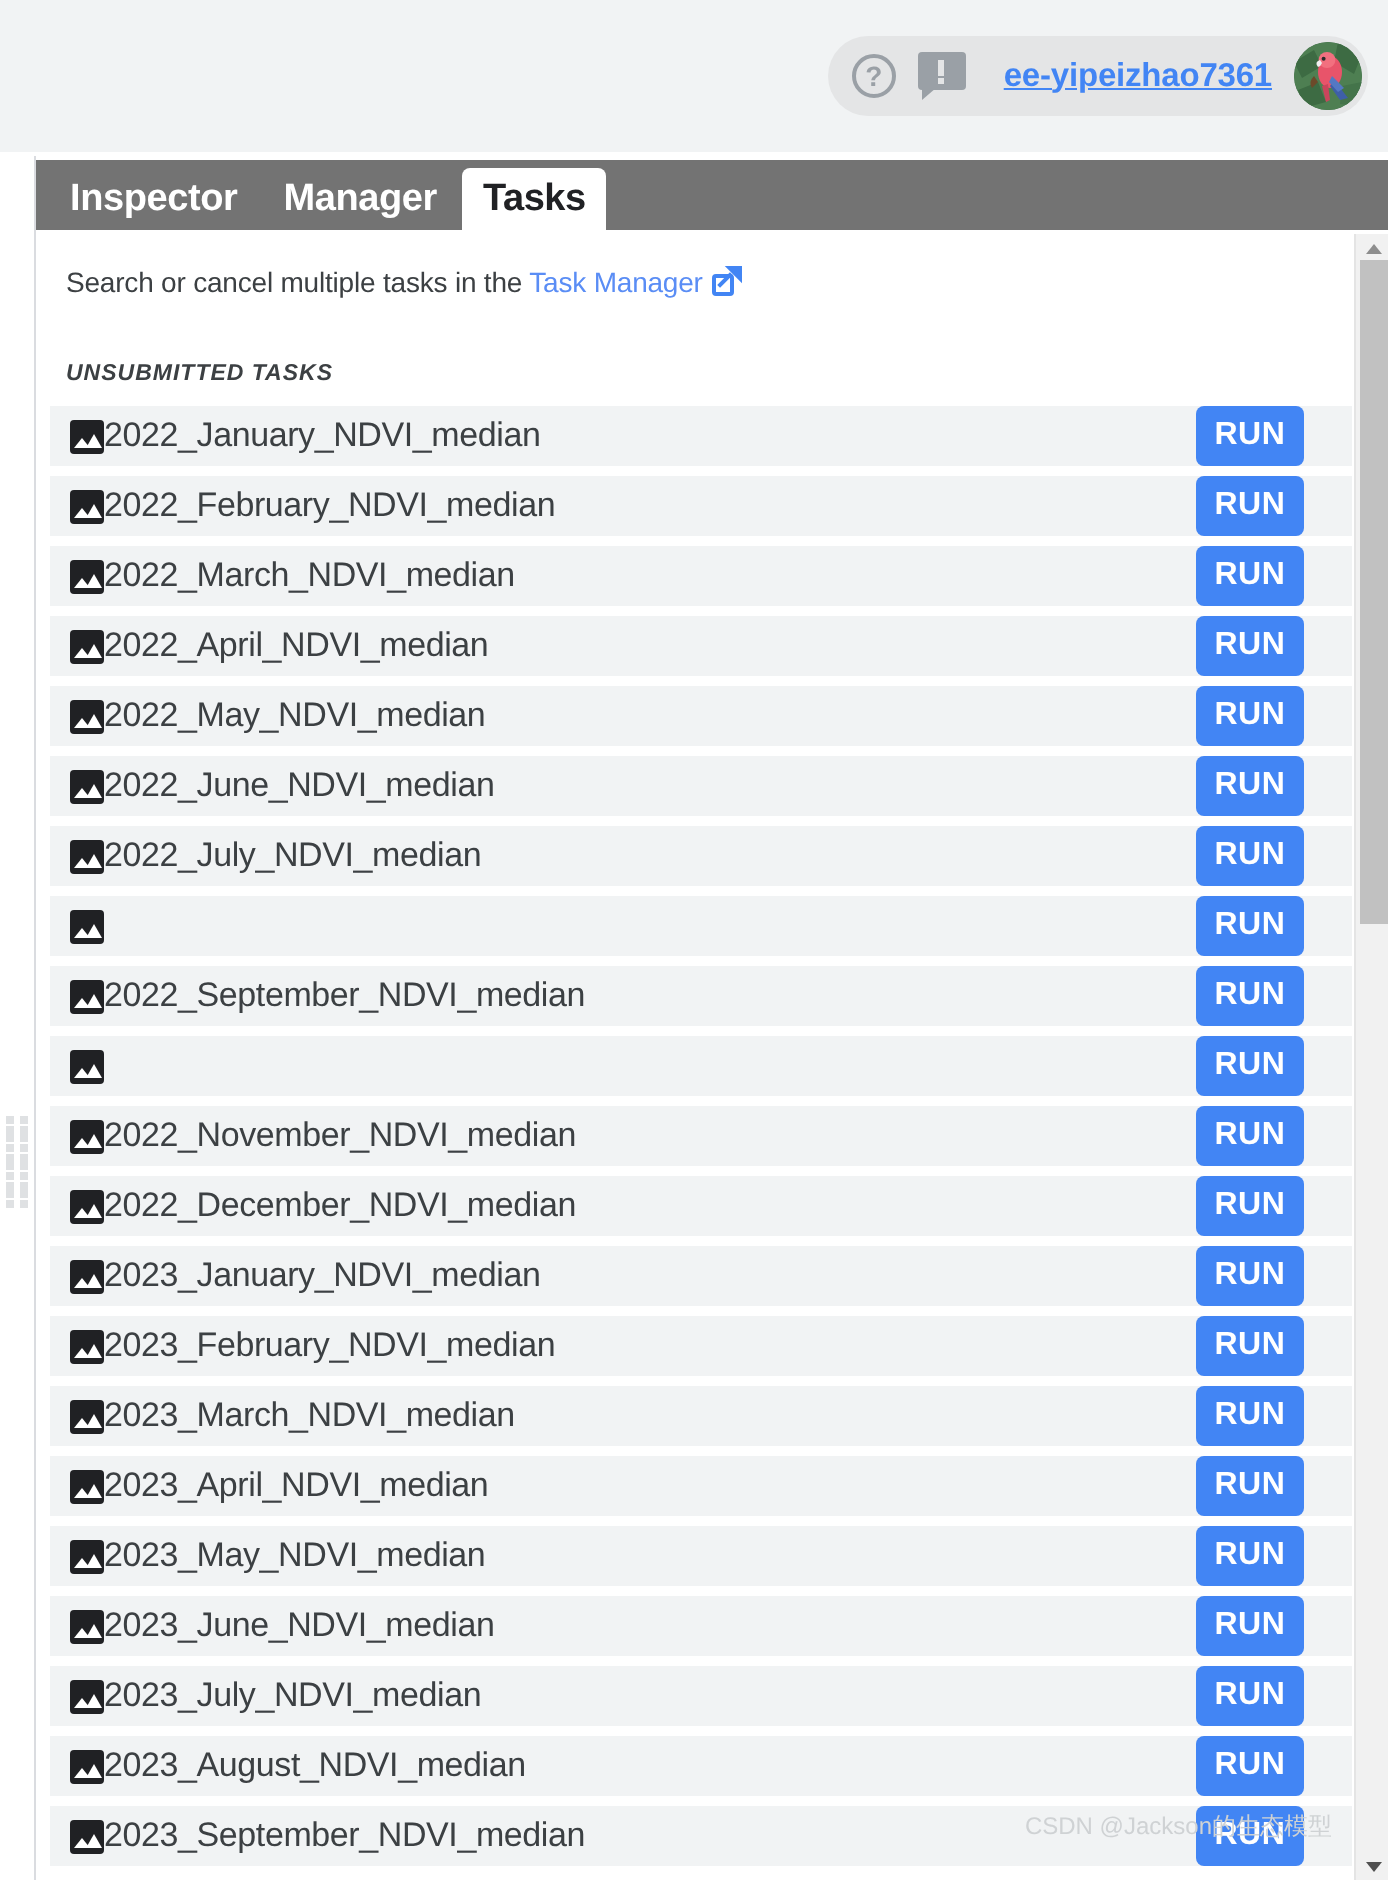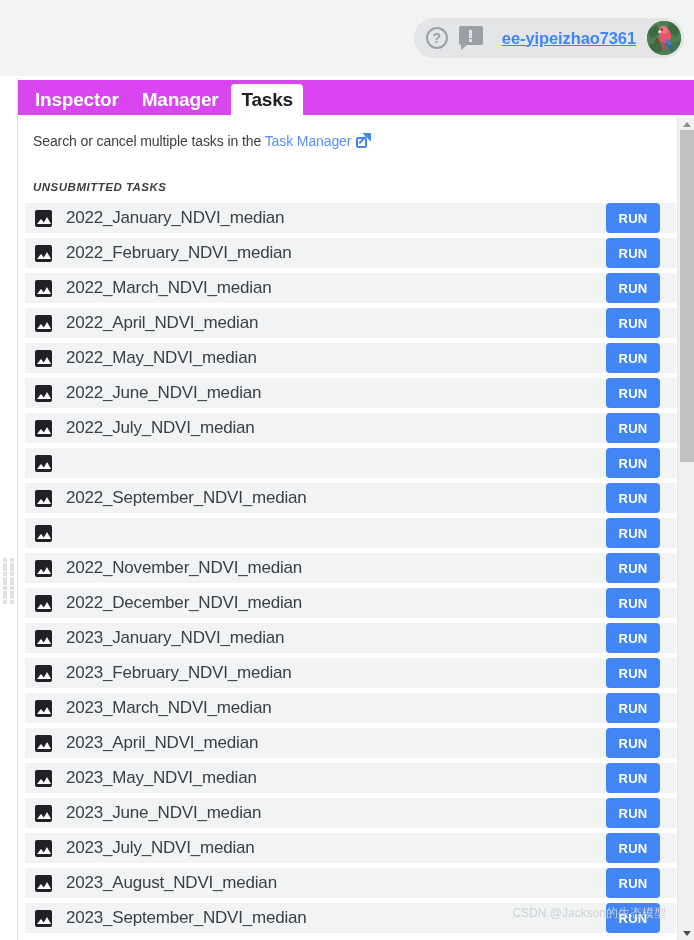--- a/index.html
+++ b/index.html
@@ -88,21 +88,21 @@
     flex: 0 0 auto;
     background: #3c6b46;
     position: relative;
   }
 
   
   .tabstrip {
     position: absolute;
     left: 18px; top: 80px;
     width: 676px; height: 35px;
-    background: #d946ef;
+    background: #737373;
   }
   .tabs {
     display: flex;
     align-items: flex-end;
     height: 35px;
     padding-left: 7px;
   }
   .tab {
     height: 31px;
     display: flex; align-items: center;
@@ -249,32 +249,32 @@
     position: absolute;
     left: 8px; bottom: 3px;
     width: 0; height: 0;
     border-left: 4px solid transparent;
     border-right: 4px solid transparent;
     border-bottom: 7px solid #ffffff;
   }
   .task-name {
     font-size: 17px;
     color: #3c4043;
-    margin-left: 14px;
+    margin-left: 0;
     white-space: nowrap;
     letter-spacing: -0.2px;
   }
   .run-btn {
     position: absolute;
-    right: 16px; top: 0px;
+    right: 24px; top: 0px;
     width: 54px; height: 30px;
     background: #4285f4;
     border-radius: 4px;
     color: #ffffff;
-    font-size: 13px;
+    font-size: 16px;
     font-weight: bold;
     display: flex; align-items: center; justify-content: center;
     letter-spacing: 0.3px;
     border: none;
     font-family: "Liberation Sans", sans-serif;
     cursor: pointer;
   }
 
   
   .scrollbar {

